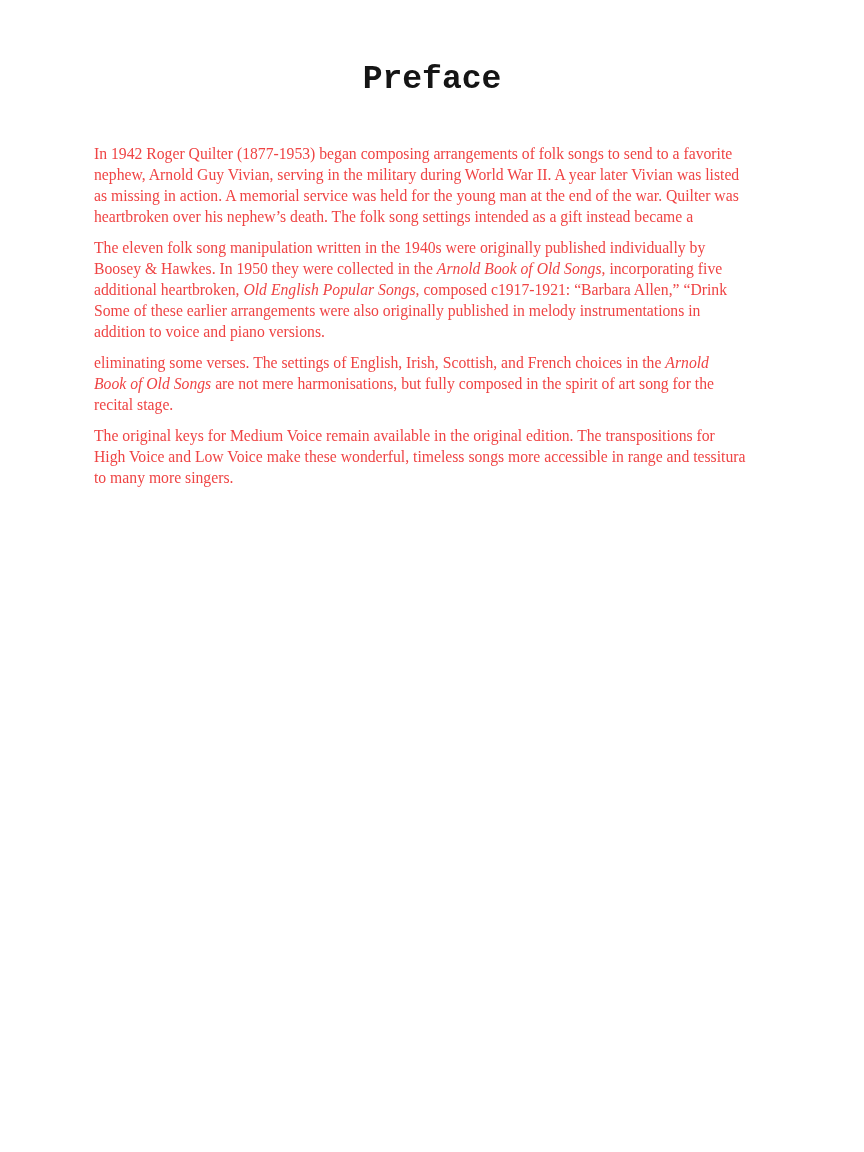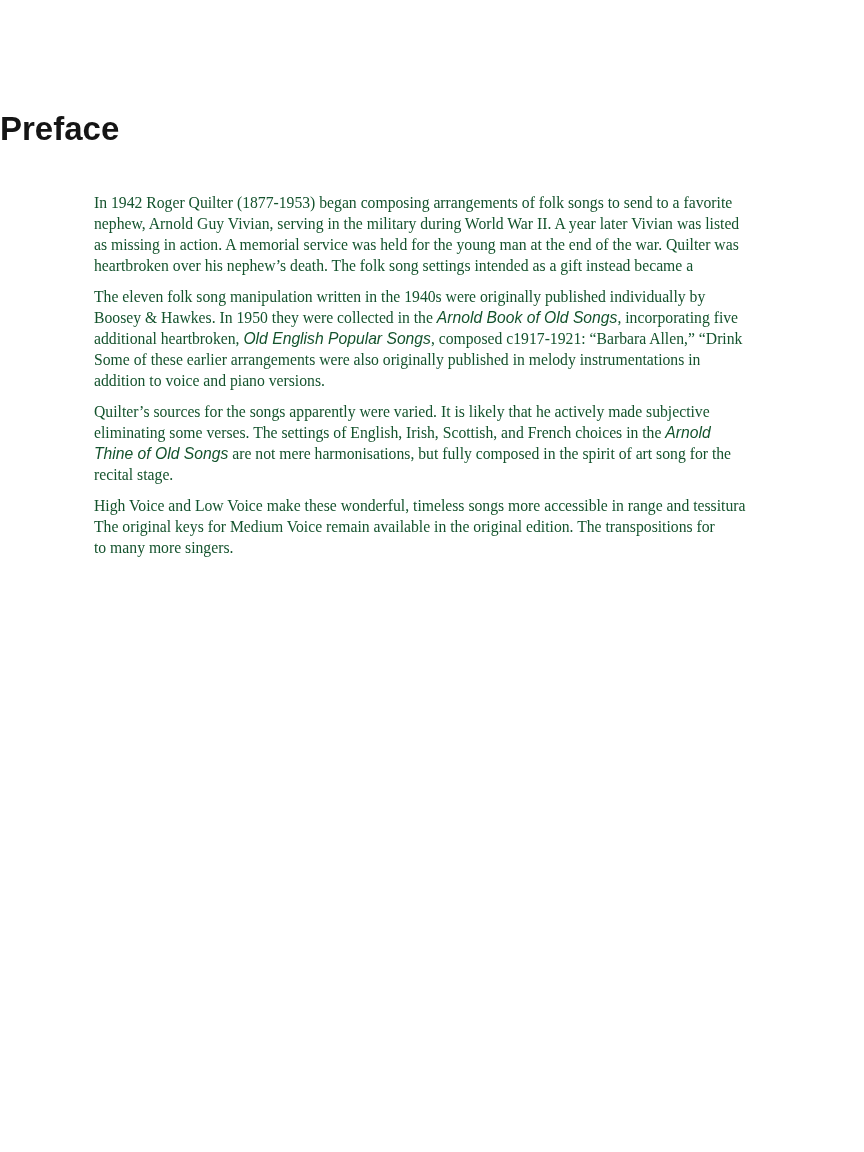--- a/index.html
+++ b/index.html
@@ -14,44 +14,44 @@
       font-family: "Liberation Serif", serif;
       color: #1b1b1b;
     }
     .page {
       position: relative;
       width: 864px;
       height: 1152px;
       background: #ffffff;
     }
     .title {
-      margin: 112px 0 0 0;
-      text-align: left;
-      font-family: Liberation Sans, sans-serif;
+      margin: 63px 0 0 0;
+      text-align: center;
+      font-family: Liberation Mono, monospace;
       font-size: 33px;
       line-height: 33px;
       font-weight: bold;
       color: #151515;
     }
     .body-text {
       margin: 47px 0 0 94px;
       width: 700px;
       font-size: 15.7px;
       line-height: 21px;
-      color: #14532d;
+      color: #ef4444;
     }
     .para {
       margin: 0 0 10px 0;
     }
     .line {
       white-space: pre;
     }
     .line em {
       font-style: italic;
-      font-family: Liberation Sans, sans-serif;
+      font-family: Liberation Serif, serif;
     }
   </style>
 </head>
 <body>
 
 <div class="page">
   <h1 class="title">Preface</h1>
   <div class="body-text" id="paragraphs">
       <div class="para">
         <div class="line"><span>In 1942 Roger Quilter (1877-1953) began composing arrangements of folk songs to send to a favorite</span></div>
@@ -60,24 +60,23 @@
         <div class="line"><span>heartbroken over his nephew’s death. The folk song settings intended as a gift instead became a</span></div>
       </div>
       <div class="para">
         <div class="line"><span>The eleven folk song manipulation written in the 1940s were originally published individually by</span></div>
         <div class="line"><span>Boosey &amp; Hawkes. In 1950 they were collected in the </span><em>Arnold Book of Old Songs</em><span>, incorporating five</span></div>
         <div class="line"><span>additional heartbroken, </span><em>Old English Popular Songs</em><span>, composed c1917-1921: “Barbara Allen,” “Drink</span></div>
         <div class="line"><span>Some of these earlier arrangements were also originally published in melody instrumentations in</span></div>
         <div class="line"><span>addition to voice and piano versions.</span></div>
       </div>
       <div class="para">
-        <div class="line"><span>Quilter’s sources for the songs apparently were varied. It is likely that he actively made subjective</span></div>
         <div class="line"><span>eliminating some verses. The settings of English, Irish, Scottish, and French choices in the </span><em>Arnold</em></div>
-        <div class="line"><em>Thine of Old Songs</em><span> are not mere harmonisations, but fully composed in the spirit of art song for the</span></div>
+        <div class="line"><em>Book of Old Songs</em><span> are not mere harmonisations, but fully composed in the spirit of art song for the</span></div>
         <div class="line"><span>recital stage.</span></div>
       </div>
       <div class="para">
+        <div class="line"><span>The original keys for Medium Voice remain available in the original edition. The transpositions for</span></div>
         <div class="line"><span>High Voice and Low Voice make these wonderful, timeless songs more accessible in range and tessitura</span></div>
-        <div class="line"><span>The original keys for Medium Voice remain available in the original edition. The transpositions for</span></div>
         <div class="line"><span>to many more singers.</span></div>
       </div>
     </div>
 </div>
 
 </body></html>

